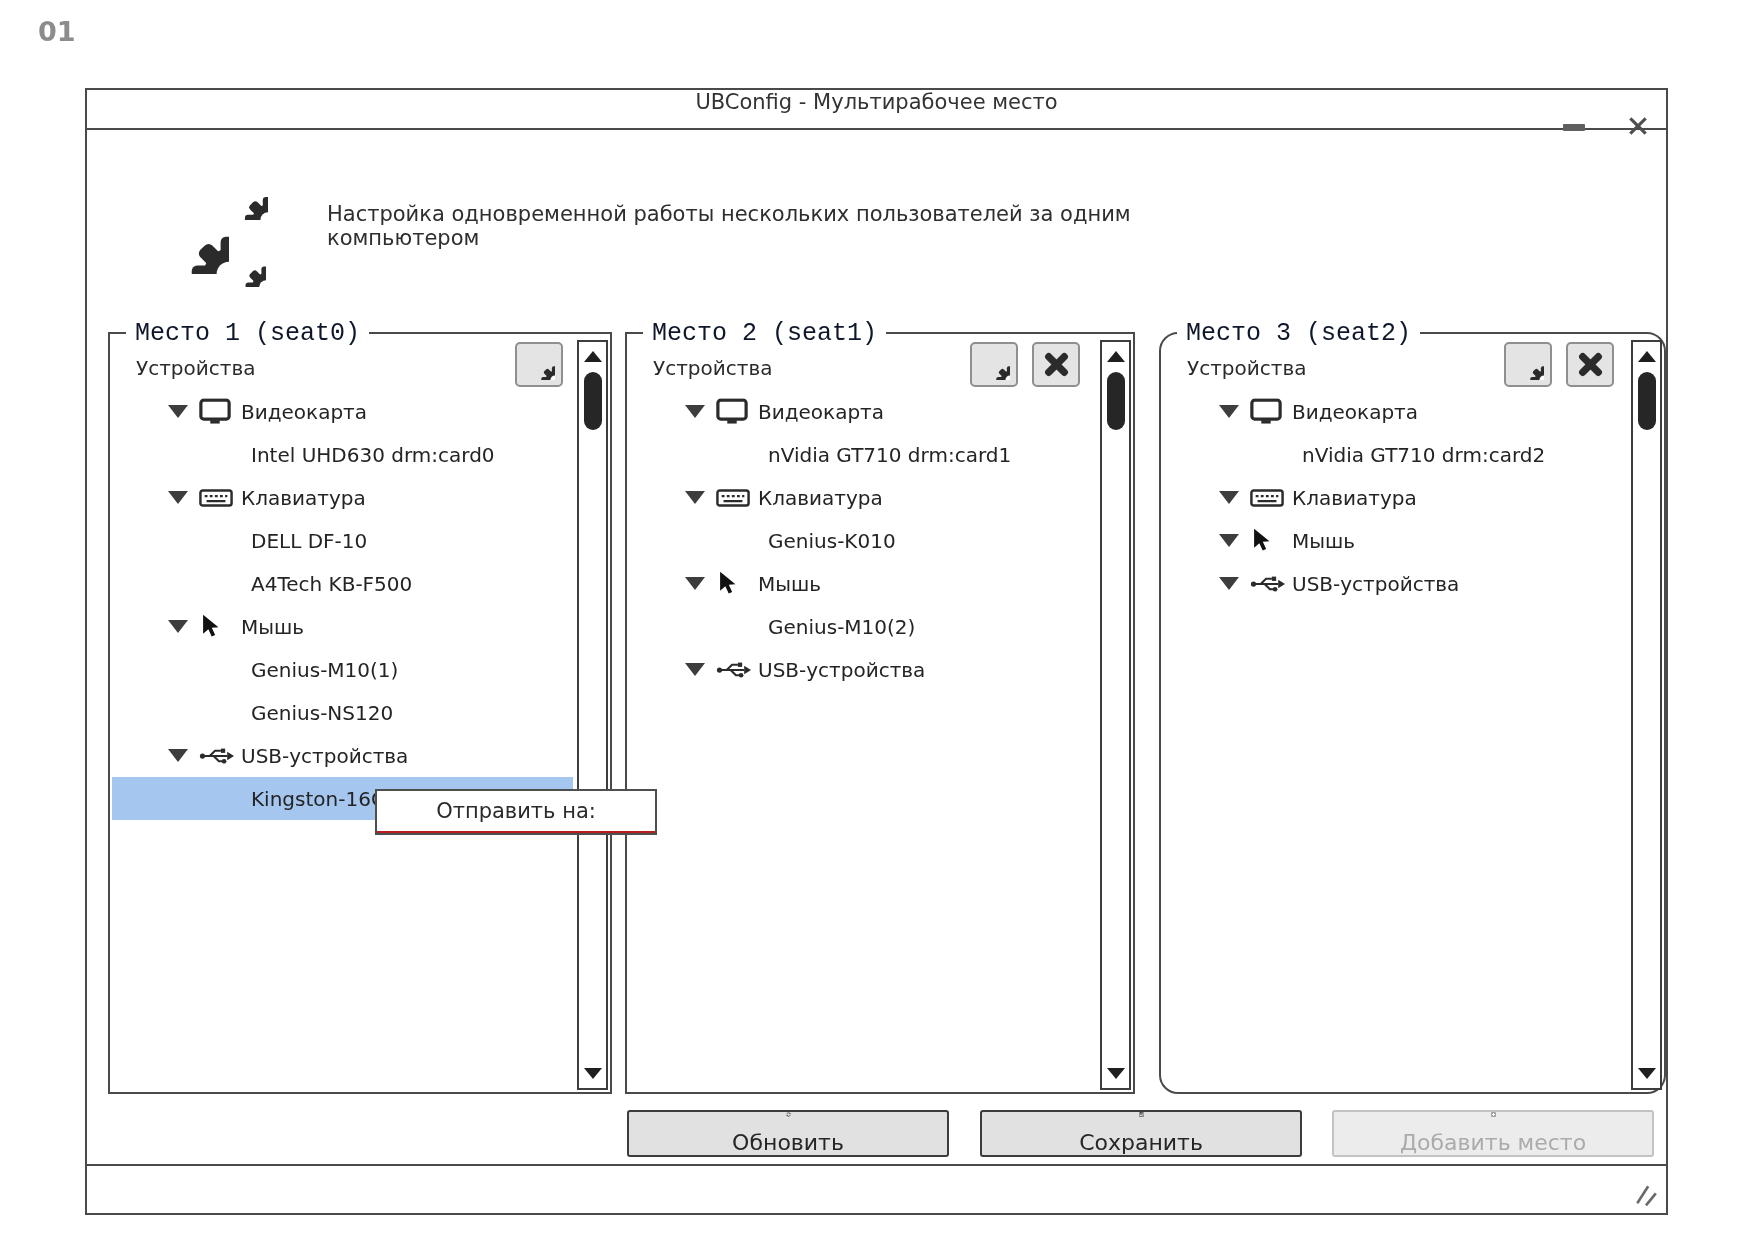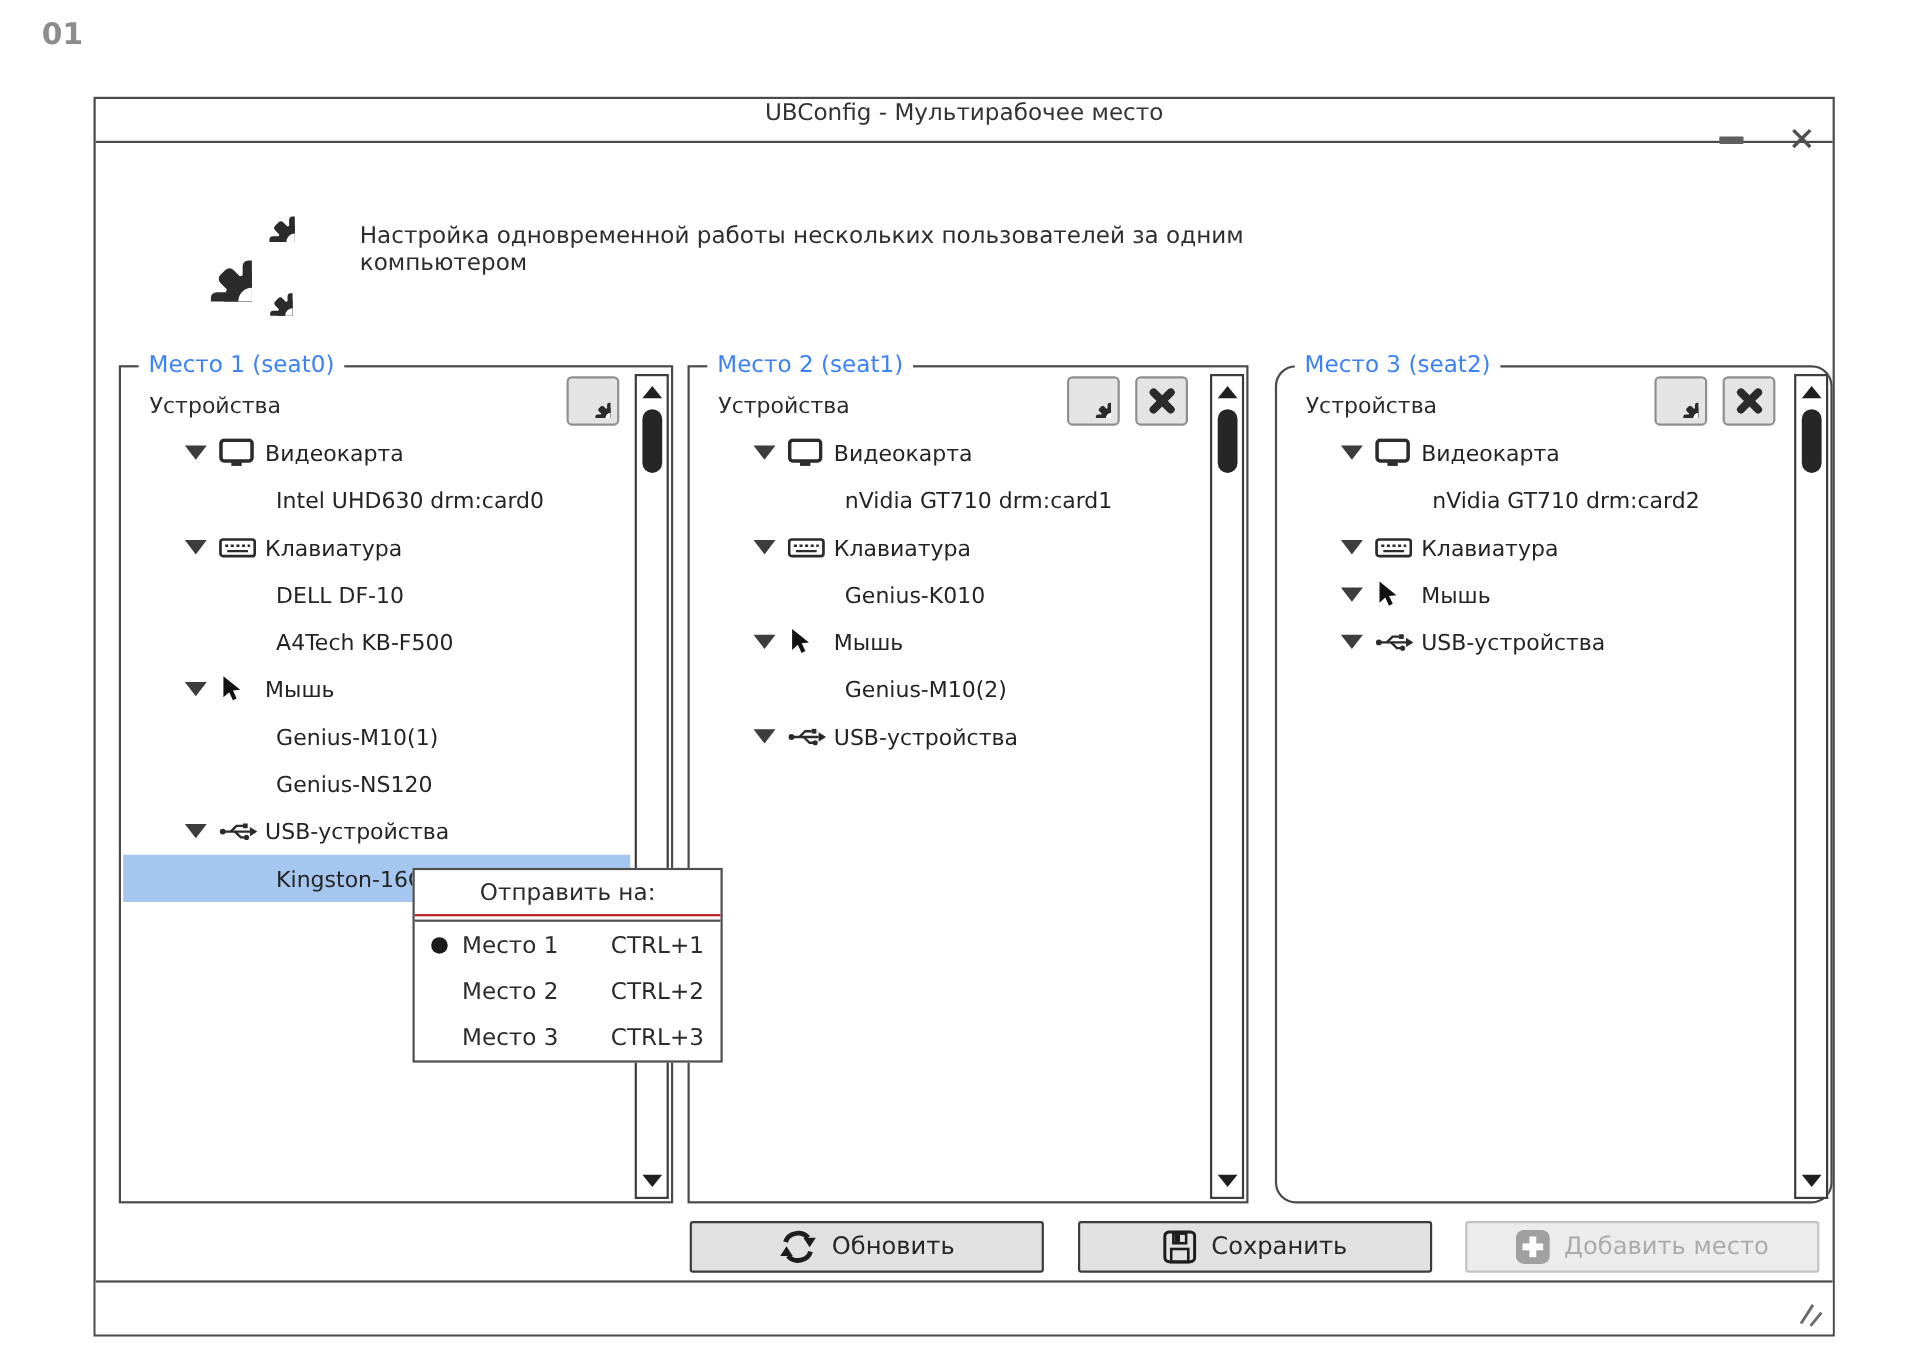--- a/index.html
+++ b/index.html
@@ -22,21 +22,21 @@
   
   .logo{position:absolute;left:50px;top:62px;width:215px;height:185px;}
   .logo svg{position:absolute;}
   .desc{position:absolute;left:240px;top:112px;width:960px;font-size:21px;color:#2e2e2e;}
 
   
   .panel{position:absolute;top:242px;height:762px;border:2px solid #4a4a4a;background:#fff;box-sizing:border-box;}
   #seat-panel-1{left:21px;width:504px;}
   #seat-panel-2{left:538px;width:510px;}
   #seat-panel-3{left:1072px;width:507px;border-radius:19px;}
-  .panel-legend{position:absolute;top:-15px;left:16px;background:#fff;padding:0 9px;font-size:21px;color:#3b82f6;}
+  .panel-legend{position:absolute;top:-15px;left:16px;background:#fff;padding:0 9px;font-size:25px;color:#0f172a;font-family:Liberation Mono, monospace;}
   .devices-label{position:absolute;left:26px;top:22px;font-size:20px;}
   .panel-btn{position:absolute;top:8px;width:48px;height:45px;background:#e4e4e4;border:2px solid #8f8f8f;
              border-radius:5px;display:flex;align-items:center;justify-content:center;box-sizing:border-box;}
   .panel-btn.gear-pos-solo{left:405px;}
   .panel-btn.gear-pos{left:343px;}
   .panel-btn.x-pos{left:405px;}
 
   
   .scrollbar{position:absolute;right:2px;top:6px;bottom:2px;width:31px;border:2px solid #3d3d3d;
              background:#fff;box-sizing:border-box;}
@@ -68,21 +68,21 @@
                font-size:21px;border-bottom:2px solid #b91c1c;}
   .menu-items{border-top:2px solid #4f4f4f;margin-top:3px;}
   .menu-item{height:42px;display:flex;align-items:center;padding:0 15px;font-size:21px;}
   .menu-item .bullet{width:15px;height:15px;border-radius:50%;background:#1b1b1b;margin-right:13px;flex:none;}
   .menu-item .bullet-space{width:28px;flex:none;}
   .menu-item .shortcut{margin-left:auto;}
 
   
   .footer-btn{position:absolute;top:1020px;height:47px;width:322px;background:#e1e1e1;
               border:2px solid #3c3c3c;border-radius:3px;display:flex;align-items:center;justify-content:center;
-              gap:13px;font-size:22px;color:#262626;box-sizing:border-box;}
+              gap:13px;font-size:22px;color:#262626;box-sizing:border-box;flex-direction:column;}
   #btn-refresh{left:540px;}
   #btn-save{left:893px;}
   #btn-add{left:1245px;background:#ececec;border-color:#c3c3c3;color:#ababab;text-align:right;}
 
   
   .statusbar{position:absolute;left:0;right:0;bottom:0;height:47px;border-top:2px solid #4a4a4a;background:#fff;}
   .grip{position:absolute;right:8px;bottom:6px;}
 
   svg{display:block;}
   .hidden-defs{position:absolute;width:0;height:0;overflow:hidden;}
@@ -378,37 +378,20 @@
         </div>
       <div class="scrollbar">
         <div class="sb-up"></div>
         <div class="sb-thumb"></div>
         <div class="sb-down"></div>
       </div>
     </div>
 
     <div class="context-menu">
       <div class="menu-header">Отправить на:</div>
-      <div class="menu-items">
-          <div class="menu-item">
-            <span class="bullet"></span>
-            <span>Место 1</span>
-            <span class="shortcut">CTRL+1</span>
-          </div>
-          <div class="menu-item">
-            <span class="bullet-space"></span>
-            <span>Место 2</span>
-            <span class="shortcut">CTRL+2</span>
-          </div>
-          <div class="menu-item">
-            <span class="bullet-space"></span>
-            <span>Место 3</span>
-            <span class="shortcut">CTRL+3</span>
-          </div>
-        </div>
     </div>
 
     <div class="footer-btn" id="btn-refresh">
       <svg width="35" height="35" viewBox="0 0 40 40">
           <use href="#i-refresh"></use>
         </svg>
       <span>Обновить</span>
     </div>
     <div class="footer-btn" id="btn-save">
       <svg width="31" height="31" viewBox="0 0 32 32">

